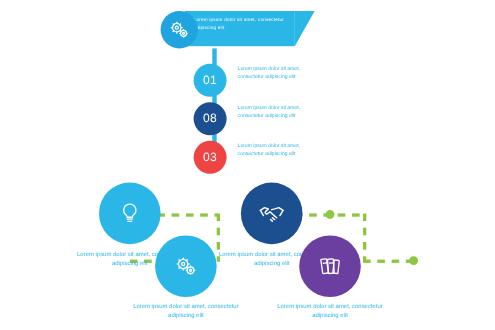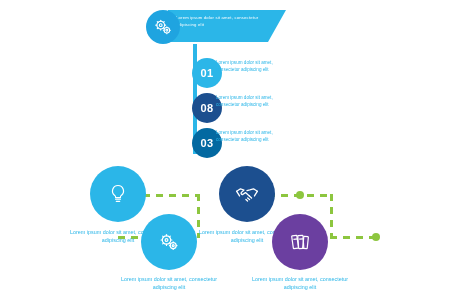--- a/index.html
+++ b/index.html
@@ -38,23 +38,23 @@
 
   
   .v-line{
     position:absolute;left:193px;top:44px;width:4px;height:110px;
     background:#2bb6e8;
   }
 
   
   .step{position:absolute;left:176px;width:250px;height:30px;}
   .step-circle{
-    position:absolute;left:16px;top:0;width:30px;height:30px;border-radius:50%;
+    position:absolute;left:0;top:0;width:30px;height:30px;border-radius:50%;
     display:flex;align-items:center;justify-content:center;
-    color:#ffffff;font-size:11px;font-weight:bold;letter-spacing:.3px;
+    color:#ffffff;font-size:11px;font-weight:normal;letter-spacing:.3px;
   }
   .step-text{
     position:absolute;left:40px;top:2px;width:62px;
     font-size:4.6px;line-height:6.6px;color:#2bb6e8;
   }
 
   
   .dash{
     position:absolute;height:3px;
     background-image:linear-gradient(to right,#8dc63f 0 7px, transparent 7px 13px);
@@ -117,21 +117,21 @@
 
   <div class="step" style="top:58px;">
     <div class="step-circle" style="background:#2bb6e8;">01</div>
     <div class="step-text">Lorem ipsum dolor sit amet, consectetur adipiscing elit</div>
   </div>
   <div class="step" style="top:93px;">
     <div class="step-circle" style="background:#1c4f8f;">08</div>
     <div class="step-text">Lorem ipsum dolor sit amet, consectetur adipiscing elit</div>
   </div>
   <div class="step" style="top:128px;">
-    <div class="step-circle" style="background:#0369a1;">03</div>
+    <div class="step-circle" style="background:#ef4444;">03</div>
     <div class="step-text">Lorem ipsum dolor sit amet, consectetur adipiscing elit</div>
   </div>
 
   <div class="dash" style="left:130px;top:194px;width:68px;"></div>
 
   <div class="dash-v" style="left:197px;top:194px;height:44px;"></div>
 
   <div class="dash" style="left:255px;top:194px;width:78px;"></div>
 
   <div class="dash-v" style="left:330px;top:194px;height:44px;"></div>

